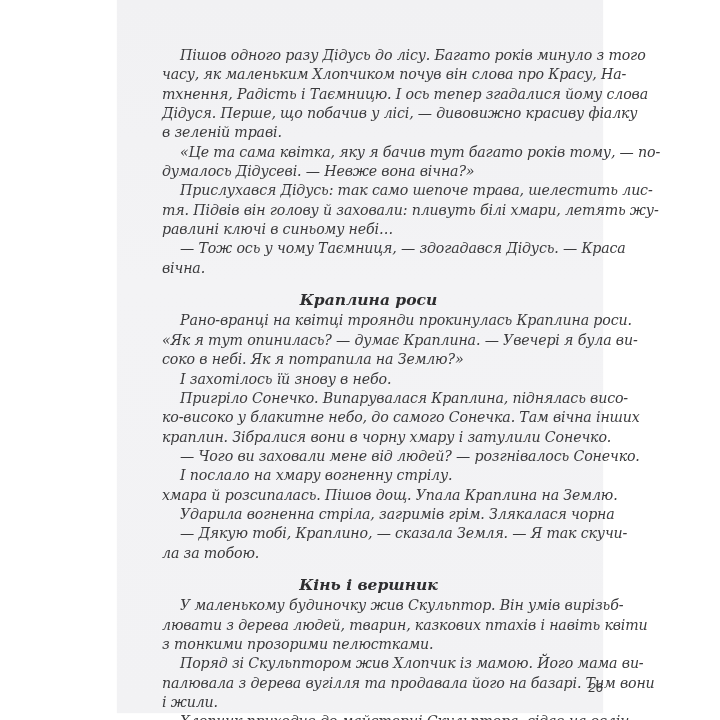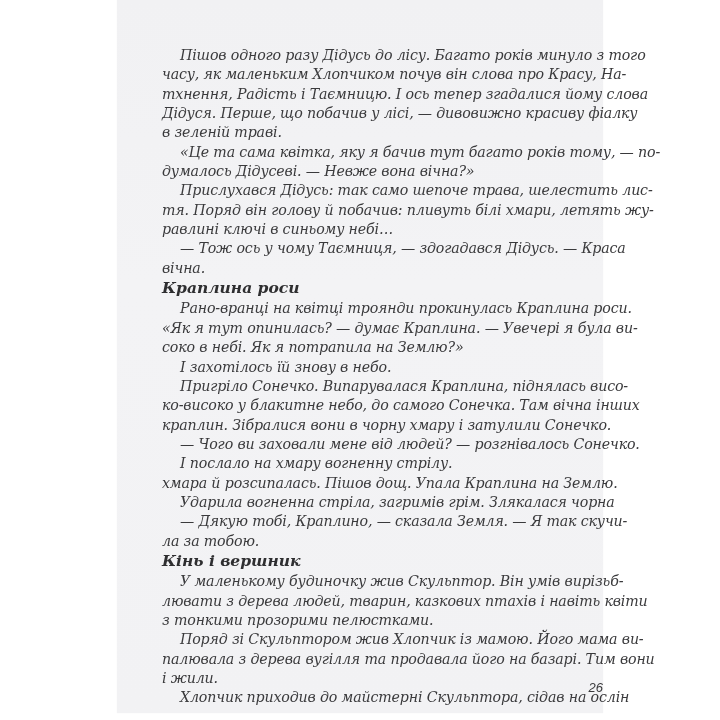--- a/index.html
+++ b/index.html
@@ -39,24 +39,25 @@
       text-align-last: justify;
     }
     .line.last {
       text-align-last: left;
     }
     .line.indent {
       padding-left: 18px;
     }
     .heading {
       display: block;
+      text-align: center;
       font-weight: bold;
       font-size: 15.5px;
       height: 19.35px;
-      margin-top: 0;
+      margin-top: 12px;
       margin-bottom: 2px;
       color: #2e2e30;
       letter-spacing: 0;
     }
     .page-number {
       position: absolute;
       left: 0;
       width: 486px;
       top: 680px;
       text-align: right;
@@ -72,21 +73,21 @@
   <div class="text-block">
     <div>
         <span class="line indent">Пішов одного разу Дідусь до лісу. Багато років минуло з того</span>
         <span class="line">часу, як маленьким Хлопчиком почув він слова про Красу, На-</span>
         <span class="line">тхнення, Радість і Таємницю. І ось тепер згадалися йому слова</span>
         <span class="line">Дідуся. Перше, що побачив у лісі, — дивовижно красиву фіалку</span>
         <span class="line last">в зеленій траві.</span>
         <span class="line indent">«Це та сама квітка, яку я бачив тут багато років тому, — по-</span>
         <span class="line last">думалось Дідусеві. — Невже вона вічна?»</span>
         <span class="line indent">Прислухався Дідусь: так само шепоче трава, шелестить лис-</span>
-        <span class="line">тя. Поряд він голову й побачив: пливуть білі хмари, летять жу-</span>
+        <span class="line">тя. Підвів він голову й заховали: пливуть білі хмари, летять жу-</span>
         <span class="line last">равлині ключі в синьому небі…</span>
         <span class="line indent">— Тож ось у чому Таємниця, — здогадався Дідусь. — Краса</span>
         <span class="line last">вічна.</span>
       </div>
     <div class="heading">Краплина роси</div>
     <div>
         <span class="line indent">Рано-вранці на квітці троянди прокинулась Краплина роси.</span>
         <span class="line">«Як я тут опинилась? — думає Краплина. — Увечері я була ви-</span>
         <span class="line last">соко в небі. Як я потрапила на Землю?»</span>
         <span class="line indent last">І захотілось їй знову в небо.</span>

